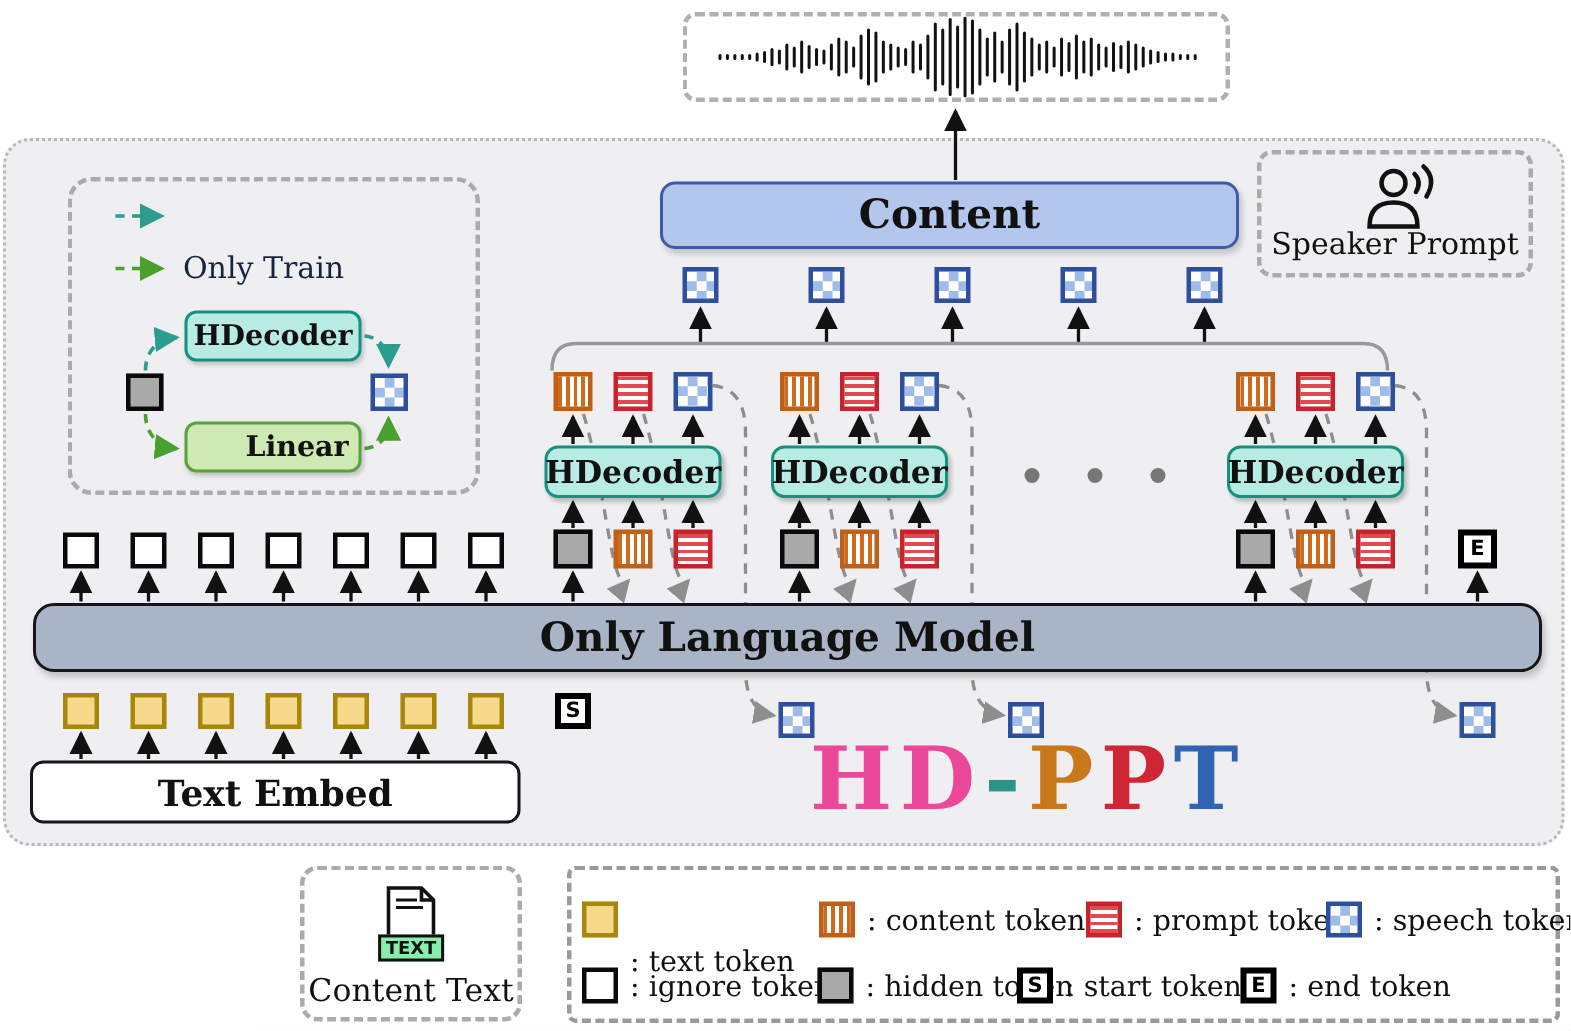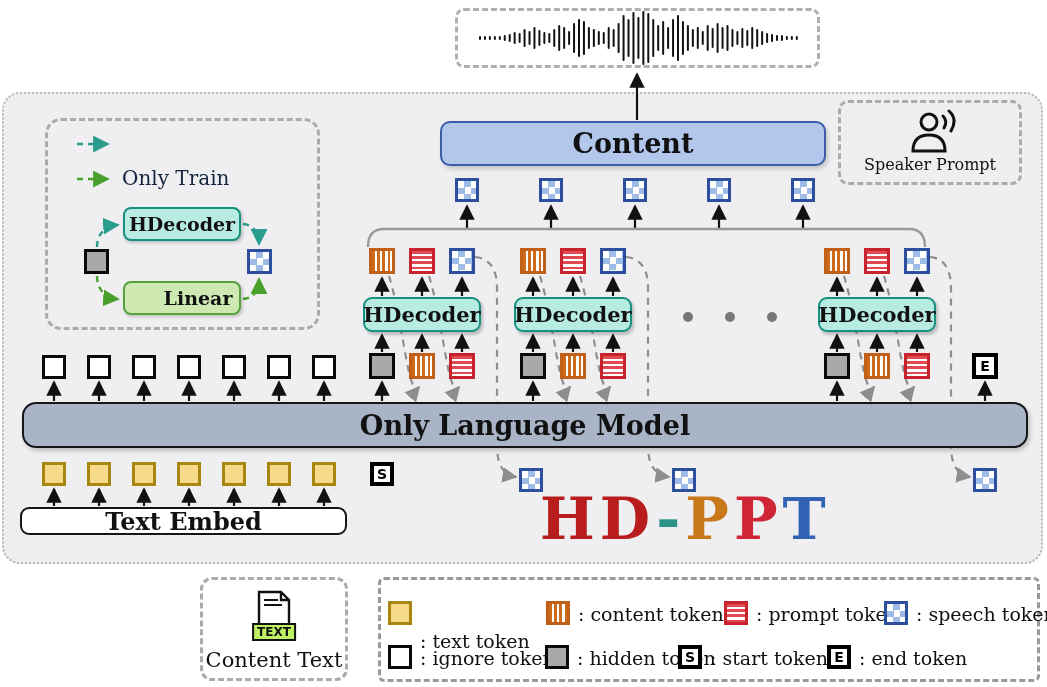--- a/index.html
+++ b/index.html
@@ -13,34 +13,34 @@
   
   .solidbox{z-index:2;display:flex;align-items:center;justify-content:center;
             font-weight:bold;color:#111;}
   #waveform-box{left:455px;top:8px;width:365px;height:60px;background:#fff;
                 border:3px dashed #b0b0b0;border-radius:9px;z-index:2;}
   #vocoder{left:440px;top:121px;width:386px;height:45px;background:#b3c7ec;
            border:2.5px solid #3c5ba8;border-radius:10px;font-size:27px;
            box-shadow:2px 3px 4px rgba(0,0,0,.18);}
   #speaker-box{left:838px;top:100px;width:184px;height:85px;border:3px dashed #ababab;
                border-radius:10px;z-index:2;text-align:center;}
-  #speaker-box .lbl{position:absolute;left:0;right:0;bottom:8px;font-size:16px;color:#111;}
+  #speaker-box .lbl{position:absolute;left:0;right:0;bottom:8px;font-size:20px;color:#111;}
   #flow-legend{left:45px;top:118px;width:275px;height:212px;border:3.5px dashed #ababab;
                border-radius:16px;z-index:2;}
   .flow-text{position:absolute;font-size:20px;color:#15253f;z-index:3;}
   .mini{position:absolute;width:118px;height:34px;border-radius:8px;display:flex;align-items:center;
         justify-content:center;font-weight:bold;font-size:19px;color:#111;z-index:3;box-sizing:border-box;
         box-shadow:1.5px 2px 3px rgba(0,0,0,.18);}
   #mini-hdecoder{left:123px;top:207px;background:#b8ece3;border:2.5px solid #17917f;}
   #mini-linear{left:123px;top:281px;background:#cfe9b2;border:2.5px solid #56a23c;padding-left:32px;}
   .hdec{width:118px;height:35px;background:#b8ece3;border:2.5px solid #17917f;border-radius:9px;
         font-size:21px;box-shadow:2px 2.5px 3px rgba(0,0,0,.22);}
   #llm{left:22px;top:402px;width:1006px;height:46px;background:#a9b4c7;border:2.5px solid #15151a;
        border-radius:14px;font-size:27px;box-shadow:2px 3px 4px rgba(0,0,0,.2);}
-  #text-embed{left:20px;top:507px;width:327px;height:28px;background:#fff;border:2.5px solid #15151a;
+  #text-embed{left:20px;top:507px;width:327px;height:42px;background:#fff;border:2.5px solid #15151a;
               border-radius:9px;font-size:24px;}
   #hd-ppt{left:540px;top:490px;z-index:2;font-size:58px;font-weight:bold;letter-spacing:5px;line-height:1;}
   
   .tok{position:absolute;box-sizing:border-box;z-index:3;}
   .tok.text{background:#f6d98b;border:3px solid #a8870e;}
   .tok.ignore{background:#fff;border:3.5px solid #0a0a0a;}
   .tok.hidden{background:#a9a9a9;border:3.5px solid #0a0a0a;}
   .tok.content{border:3px solid #c06018;background:repeating-linear-gradient(90deg,#cf6a1a 0 2.6px,#fff 2.6px 5.2px);}
   .tok.prompt{border:3px solid #c8232c;background:repeating-linear-gradient(180deg,#e04a50 0 2.6px,#fff 2.6px 5.2px);}
   .tok.speech{border:3px solid #2e4f9e;background:repeating-conic-gradient(#9fbbe8 0% 25%,#ffffff 0% 50%);background-size:13px 13px;}
@@ -51,21 +51,21 @@
   .dashcard{border:3px dashed #ababab;border-radius:12px;z-index:2;background:#fff;}
   #prompt-card{left:18px;top:577px;width:152px;height:104px;}
   #content-card{left:200px;top:577px;width:148px;height:104px;}
   .card-label{position:absolute;left:0;right:0;bottom:6px;text-align:center;font-size:21px;color:#111;}
   #token-legend{left:378px;top:577px;width:662px;height:105px;border:3px dashed #9a9a9a;
                 border-radius:6px;background:#fff;z-index:2;}
   .leg-label{position:absolute;font-size:19px;color:#111;z-index:3;white-space:nowrap;}
   .card-icon{position:absolute;left:0;right:0;top:8px;display:flex;justify-content:center;}
   #text-badge{position:absolute;left:50%;top:43px;transform:translateX(-50%);
               font-family:"DejaVu Sans","Liberation Sans",sans-serif;font-weight:bold;
-              font-size:12px;color:#111;background:#bef264;border:2px solid #111;padding:0 3px;z-index:4;}
+              font-size:12px;color:#111;background:#86efac;border:2px solid #111;padding:0 3px;z-index:4;}
 </style>
 </head>
 <body>
 
 <div id="stage">
 
   <div id="panel" class="abs"></div>
 
   <svg id="arrow-layer" viewBox="0 0 1047 687" xmlns="http://www.w3.org/2000/svg">
       <defs>
@@ -253,21 +253,21 @@
     </div>
 
   <div id="llm" class="abs solidbox">
     <span>Only Language Model</span>
   </div>
 
   <div id="text-embed" class="abs solidbox">
     <span>Text Embed</span>
   </div>
 
-  <div id="hd-ppt" class="abs"><span style="color: #b91c1c;">HD</span><span style="color: rgb(42, 148, 136);">-</span><span style="color: rgb(200, 120, 24);">P</span><span style="color: rgb(208, 37, 53);">P</span><span style="color: rgb(50, 98, 180);">T</span></div>
+  <div id="hd-ppt" class="abs"><span style="color: #ec4899;">HD</span><span style="color: rgb(42, 148, 136);">-</span><span style="color: rgb(200, 120, 24);">P</span><span style="color: rgb(208, 37, 53);">P</span><span style="color: rgb(50, 98, 180);">T</span></div>
 
 
   <div id="content-card" class="abs dashcard">
     <div class="card-icon">
       <svg width="58" height="56" viewBox="0 0 58 56" fill="none" stroke="#111" stroke-width="2.4">
         <path d="M14 4 h22 l8 8 v30 h-30 z"></path>
         <path d="M36 4 v8 h8"></path>
         <path d="M19 12 h14 M19 17 h18" stroke-width="2"></path>
         <path d="M9 42 h40 v6 q0 3 -3 3 h-34 q-3 0 -3 -3 z" stroke-width="2.2"></path>
       </svg>

